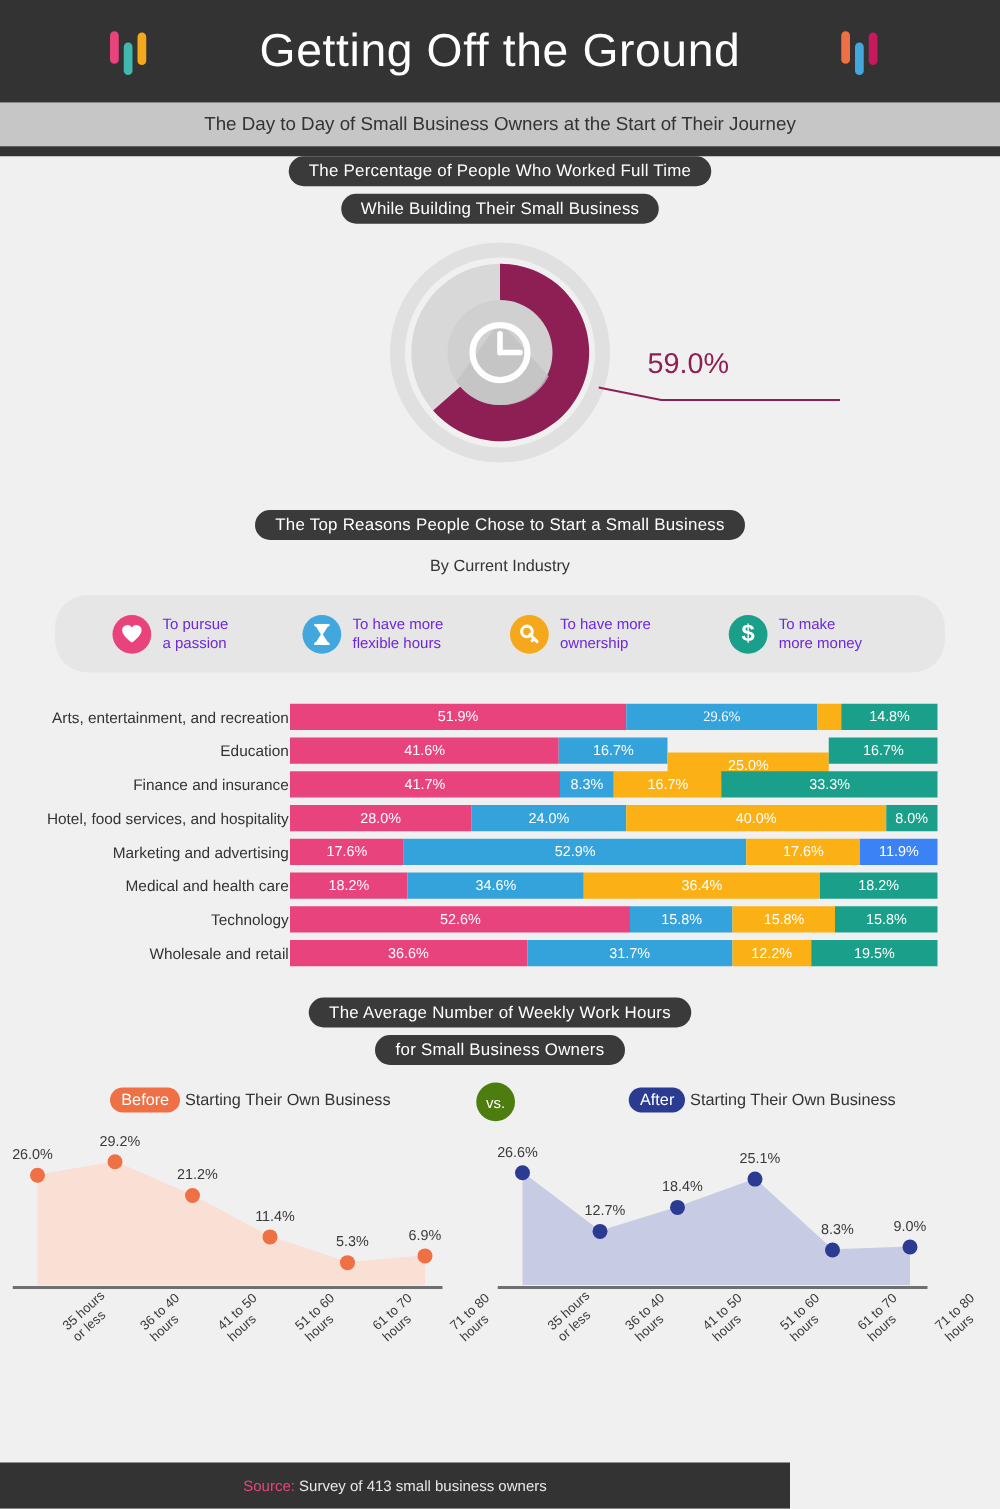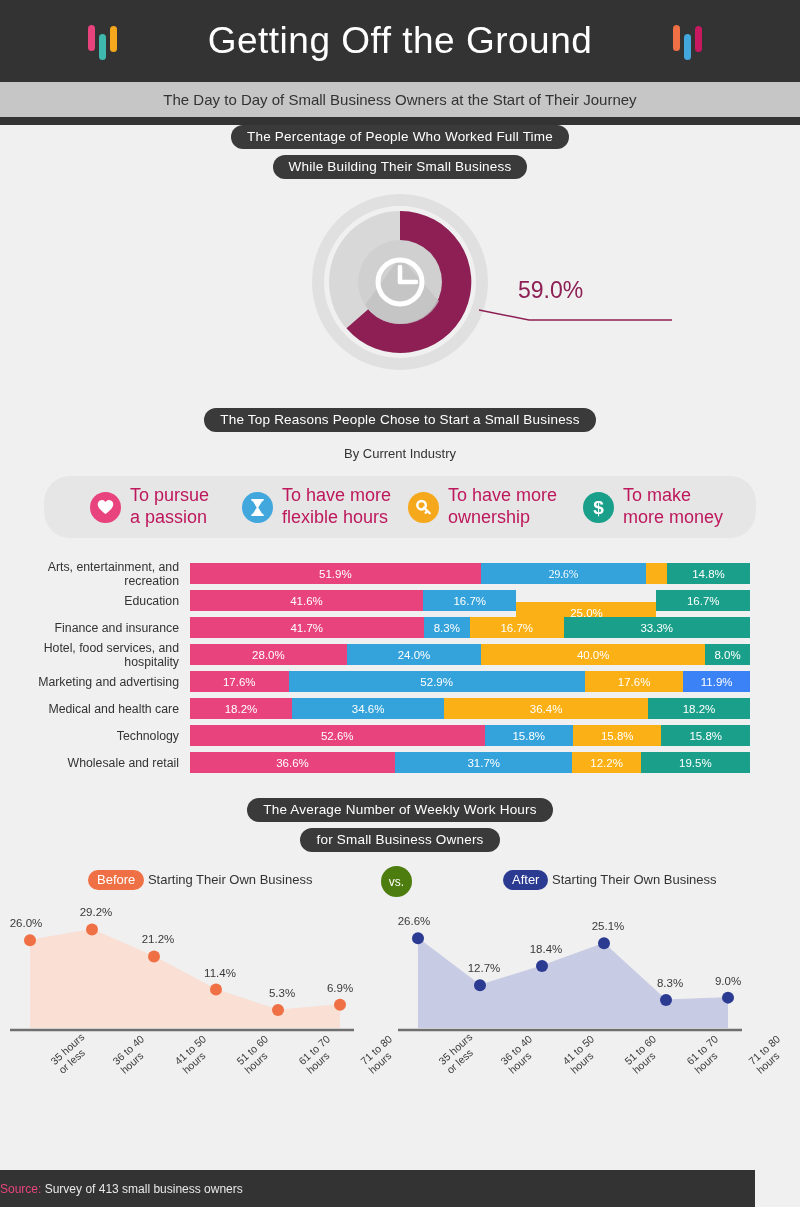--- a/index.html
+++ b/index.html
@@ -54,27 +54,27 @@
   .legend-box {
     margin: 14px 44px 0 44px; background: #e6e6e6; border-radius: 26px;
     height: 62px; display: flex; align-items: center;
   }
   .legend-item { display: flex; align-items: center; gap: 9px; }
   .legend-item .circ {
     width: 31px; height: 31px; border-radius: 50%;
     display: flex; align-items: center; justify-content: center;
     flex: 0 0 auto;
   }
-  .legend-item .lbl { font-size: 18px; color: #be185d; line-height: 1.22; }
+  .legend-item .lbl { font-size: 12px; color: #6d28d9; line-height: 1.22; }
 
   
   .bars { margin-top: 22px; padding: 0 50px 0 0; }
   .bar-row { display: flex; align-items: center; height: 27px; margin-bottom: 0px; }
   .bar-label {
-    width: 190px; text-align: right; padding-right: 11px;
+    width: 232px; text-align: right; padding-right: 1px;
     font-size: 12.3px; color: #333333;
   }
   .bar-track { flex: 1; height: 21px; display: flex; }
   .seg {
     height: 100%; display: flex; align-items: center; justify-content: center;
     color: #ffffff; font-size: 11.5px; overflow: hidden; white-space: nowrap;
   }
 
   
   .lines-header { display: flex; align-items: center; margin-top: 14px; position: relative; height: 34px; }
@@ -93,22 +93,22 @@
 
   .axis-labels { position: absolute; top: 0; left: 0; width: 100%; height: 60px; }
   .axis-lbl {
     position: absolute; font-size: 10.5px; color: #3a3a3a;
     transform: rotate(-42deg); transform-origin: left top;
     line-height: 1.15; white-space: nowrap; text-align: left;
   }
 
   
   .footer {
-    position: absolute; bottom: 0; left: 0; width: 755px; height: 37px;
-    background: #333333; display: flex; align-items: center; 
+    position: absolute; bottom: 0; left: 0; width: 632px; height: 37px;
+    background: #333333; display: flex; align-items: center; justify-content: center;
   }
   .footer-text { font-size: 12px; color: #e8e8e8; }
   .footer-text .src { color: #e8437d; }
 </style>
 </head>
 <body>
 
 <div class="header">
   <div class="logo left">
     <span style="height:26px;background:#e8437d;margin-top:-6px;"></span>

